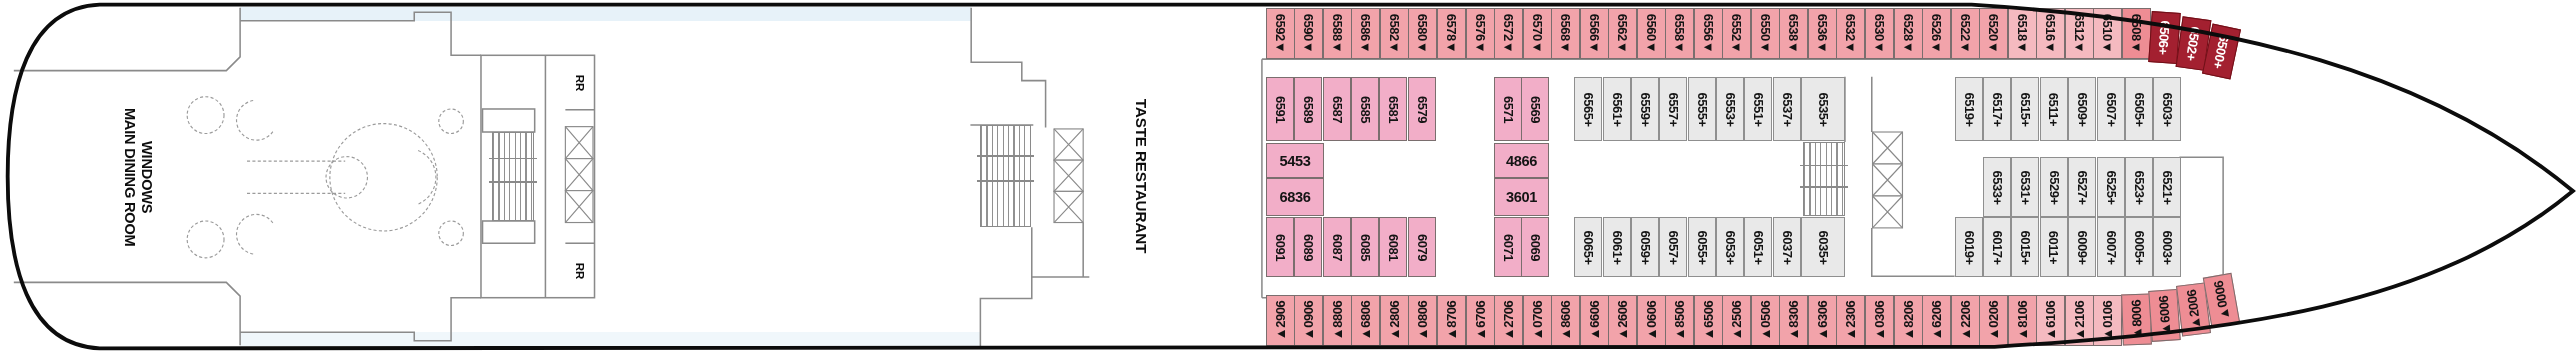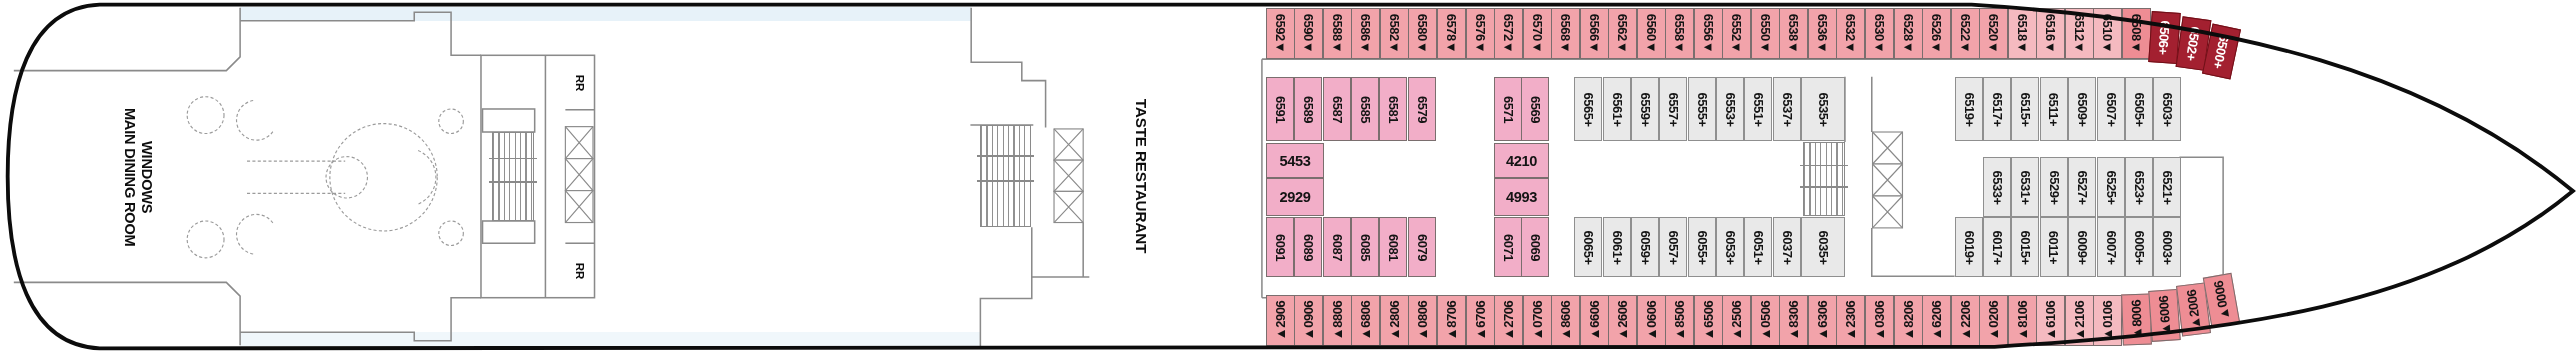--- a/index.html
+++ b/index.html
@@ -495,23 +495,23 @@
       <div class="cabin" style="left: 2150px; top: 290px; width: 28.5px; height: 51px; background: rgb(238, 141, 148); transform: rotate(-4deg);">
         <span class="clab ccw">▲6006</span>
       </div>
       <div class="cabin" style="left: 2179px; top: 284px; width: 28.5px; height: 51px; background: rgb(238, 141, 148); transform: rotate(-7deg);">
         <span class="clab ccw">▲2006</span>
       </div>
       <div class="cabin" style="left: 2207px; top: 275px; width: 28.5px; height: 51px; background: rgb(238, 141, 148); transform: rotate(-10deg);">
         <span class="clab ccw">▲0006</span>
       </div>
       <div class="suite" style="left: 1266px; top: 143px; width: 58px; height: 35px; background: rgb(242, 174, 200);">5453</div>
-      <div class="suite" style="left: 1266px; top: 178px; width: 58px; height: 38px; background: rgb(242, 174, 200);">2929</div>
-      <div class="suite" style="left: 1494px; top: 143px; width: 55px; height: 35px; background: rgb(242, 174, 200);">4210</div>
-      <div class="suite" style="left: 1494px; top: 178px; width: 55px; height: 38px; background: rgb(242, 174, 200);">4993</div>
+      <div class="suite" style="left: 1266px; top: 178px; width: 58px; height: 38px; background: rgb(242, 174, 200);">6836</div>
+      <div class="suite" style="left: 1494px; top: 143px; width: 55px; height: 35px; background: rgb(242, 174, 200);">4866</div>
+      <div class="suite" style="left: 1494px; top: 178px; width: 55px; height: 38px; background: rgb(242, 174, 200);">3601</div>
     </div>
 
   <svg class="layer" width="2576" height="353" viewBox="0 0 3358 460">
     <path d="M 130 6 L 2570 6 C 2920 28, 3170 96, 3354 249 C 3170 400, 2920 432, 2600 452 L 130 454 C 36 450, 10 345, 10 230 C 10 115, 36 10, 130 6 Z" fill="none" stroke="#0c0c0c" stroke-width="5"></path>
   </svg>
 
 </div>
 
 
 </body></html>

